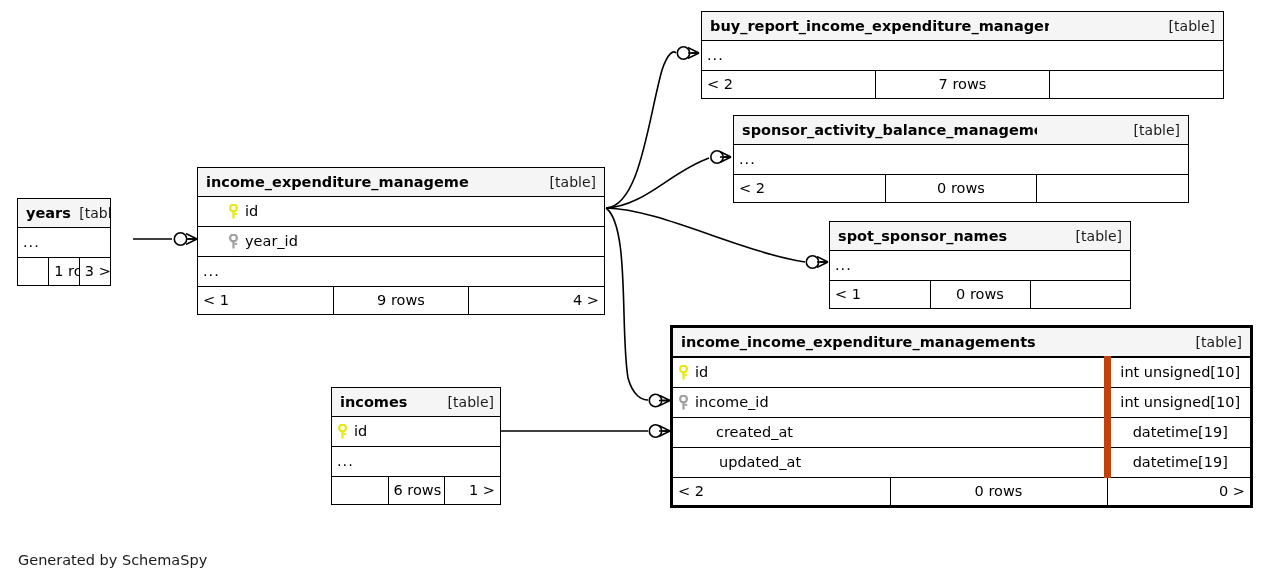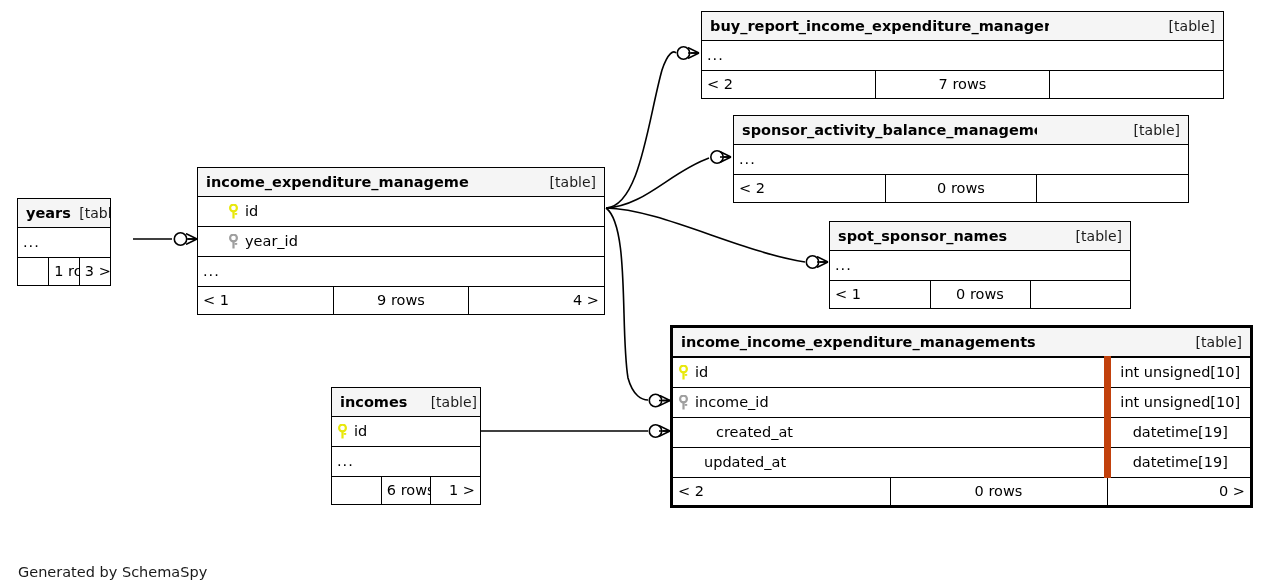--- a/index.html
+++ b/index.html
@@ -96,21 +96,21 @@
   .keyicon {
     display: inline-block;
     width: 11px;
     height: 15px;
     vertical-align: -3px;
     margin-right: 6px;
   }
   .credit {
     position: absolute;
     left: 18px;
-    top: 564px;
+    top: 552px;
     font-size: 14.5px;
     color: #1a1a1a;
   }
 </style>
 </head>
 <body>
 
 <div id="canvas">
 
   <svg class="edges" viewBox="0 0 1271 587" xmlns="http://www.w3.org/2000/svg">
@@ -257,21 +257,21 @@
       </tr>
       <tr class="foot">
         <td class="l" style="width:26px"></td>
         <td class="c" style="width:55px">1 row</td>
         <td class="r">3 &gt;</td>
       </tr>
     </tbody>
       </table>
   </div>
 
-  <div class="tbl" style="left:331px; top:387px; width:150px;">
+  <div class="tbl" style="left:331px; top:387px; width:170px;">
     <table>
       <tbody>
           <tr class="hdr">
         <td class="tname" colspan="2" style="padding-right:0">incomes</td>
         <td class="tkind" style="padding-left:0;padding-right:6px">[table]</td>
       </tr>
       <tr class="col-row">
         <td class="cname" colspan="3">
           <span class="keyicon">
             <svg viewBox="0 0 11 15" width="11" height="15" xmlns="http://www.w3.org/2000/svg">
@@ -330,21 +330,21 @@
       </tr>
 
       <tr class="col-row">
         <td class="cname" colspan="2" style="padding-left:43px">
           <span>created_at</span>
         </td>
         <td class="ctype">datetime[19]</td>
       </tr>
 
       <tr class="col-row">
-        <td class="cname" colspan="2" style="padding-left:31px">
+        <td class="cname" colspan="2" style="padding-left:46px">
           <span>updated_at</span>
         </td>
         <td class="ctype">datetime[19]</td>
       </tr>
 
       <tr class="foot">
         <td class="l" style="width:188px">&lt; 2</td>
         <td class="c" style="width:209px">0 rows</td>
         <td class="r">0 &gt;</td>
       </tr>

